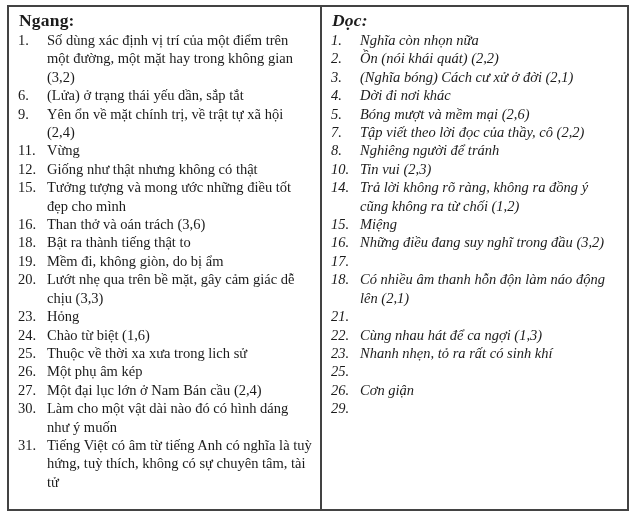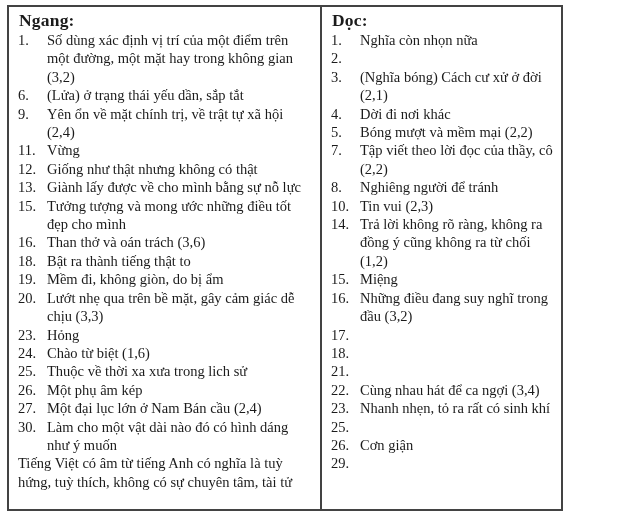--- a/index.html
+++ b/index.html
@@ -3,31 +3,31 @@
 <meta charset="utf-8">
 <style>
   html,body{margin:0;padding:0;}
   body{
     width:639px;height:519px;background:#ffffff;position:relative;
     font-family:"Liberation Serif","DejaVu Serif",serif;
     color:#1b1b1b;
     -webkit-font-smoothing:antialiased;
   }
   .sheet{
-    position:absolute;left:7px;top:5px;width:556px;height:506px;
+    position:absolute;left:7px;top:5px;width:622px;height:506px;
     box-sizing:border-box;border:2px solid #434343;background:#fff;
     display:flex;
   }
   .col{
     box-sizing:border-box;
     padding:3px 6px 3px 9px;
     overflow:hidden;
   }
   .col-left{width:311px;}
-  .col-right{flex:1;border-left:2px solid #434343;}
+  .col-right{flex:1;border-left:2px solid #434343;font-style:italic;}
   .hdr{
     font-weight:bold;
     font-size:17.5px;
     line-height:21px;
     letter-spacing:.2px;
     padding-left:1px;
   }
   .list{display:block;}
   .item{
     display:flex;
@@ -64,24 +64,20 @@
         <div class="item">
           <span class="num">11.</span>
           <span class="txt">Vừng</span>
         </div>
 
         <div class="item">
           <span class="num">12.</span>
           <span class="txt">Giống như thật nhưng không có thật</span>
         </div>
 
-        <div class="item">
-          <span class="num">13.</span>
-          <span class="txt">Giành lấy được về cho mình bằng sự nỗ lực</span>
-        </div>
 
         <div class="item">
           <span class="num">15.</span>
           <span class="txt">Tưởng tượng và mong ước những điều tốt đẹp cho mình</span>
         </div>
 
         <div class="item">
           <span class="num">16.</span>
           <span class="txt">Than thở và oán trách (3,6)</span>
         </div>
@@ -125,51 +121,53 @@
           <span class="num">27.</span>
           <span class="txt">Một đại lục lớn ở Nam Bán cầu (2,4)</span>
         </div>
 
         <div class="item">
           <span class="num">30.</span>
           <span class="txt">Làm cho một vật dài nào đó có hình dáng như ý muốn</span>
         </div>
 
         <div class="item">
+          <span class="num">31.</span>
           <span class="txt">Tiếng Việt có âm từ tiếng Anh có nghĩa là tuỳ hứng, tuỳ thích, không có sự chuyên tâm, tài tử</span>
         </div>
       </div>
   </div>
 
   <div class="col col-right">
     <div class="hdr">Dọc:</div>
     <div class="list">
 
         <div class="item">
           <span class="num">1.</span>
           <span class="txt">Nghĩa còn nhọn nữa</span>
         </div>
 
         <div class="item">
           <span class="num">2.</span>
+          <span class="txt">Ồn (nói khái quát) (2,2)</span>
         </div>
 
         <div class="item">
           <span class="num">3.</span>
           <span class="txt">(Nghĩa bóng) Cách cư xử ở đời (2,1)</span>
         </div>
 
         <div class="item">
           <span class="num">4.</span>
           <span class="txt">Dời đi nơi khác</span>
         </div>
 
         <div class="item">
           <span class="num">5.</span>
-          <span class="txt">Bóng mượt và mềm mại (2,2)</span>
+          <span class="txt">Bóng mượt và mềm mại (2,6)</span>
         </div>
 
         <div class="item">
           <span class="num">7.</span>
           <span class="txt">Tập viết theo lời đọc của thầy, cô (2,2)</span>
         </div>
 
         <div class="item">
           <span class="num">8.</span>
           <span class="txt">Nghiêng người để tránh</span>
@@ -194,29 +192,30 @@
           <span class="num">16.</span>
           <span class="txt">Những điều đang suy nghĩ trong đầu (3,2)</span>
         </div>
 
         <div class="item">
           <span class="num">17.</span>
         </div>
 
         <div class="item">
           <span class="num">18.</span>
+          <span class="txt">Có nhiều âm thanh hỗn độn làm náo động lên (2,1)</span>
         </div>
 
         <div class="item">
           <span class="num">21.</span>
         </div>
 
         <div class="item">
           <span class="num">22.</span>
-          <span class="txt">Cùng nhau hát để ca ngợi (3,4)</span>
+          <span class="txt">Cùng nhau hát để ca ngợi (1,3)</span>
         </div>
 
         <div class="item">
           <span class="num">23.</span>
           <span class="txt">Nhanh nhẹn, tỏ ra rất có sinh khí</span>
         </div>
 
         <div class="item">
           <span class="num">25.</span>
         </div>

